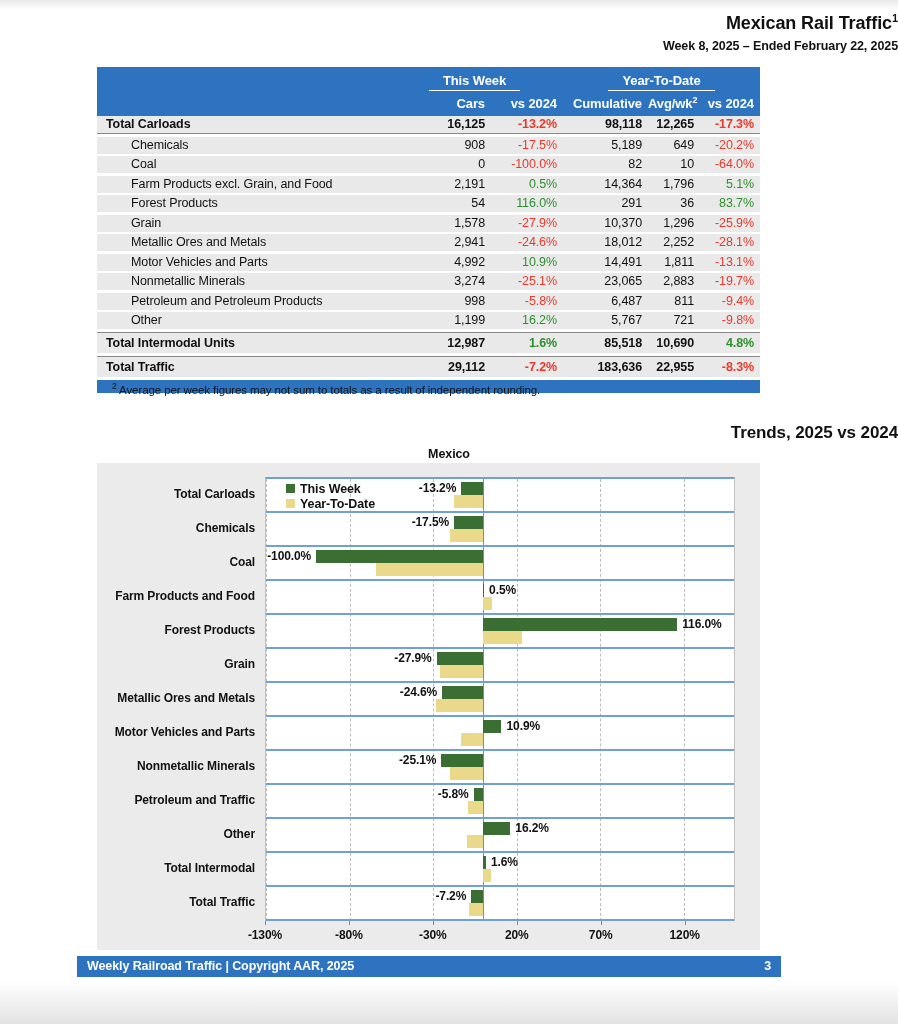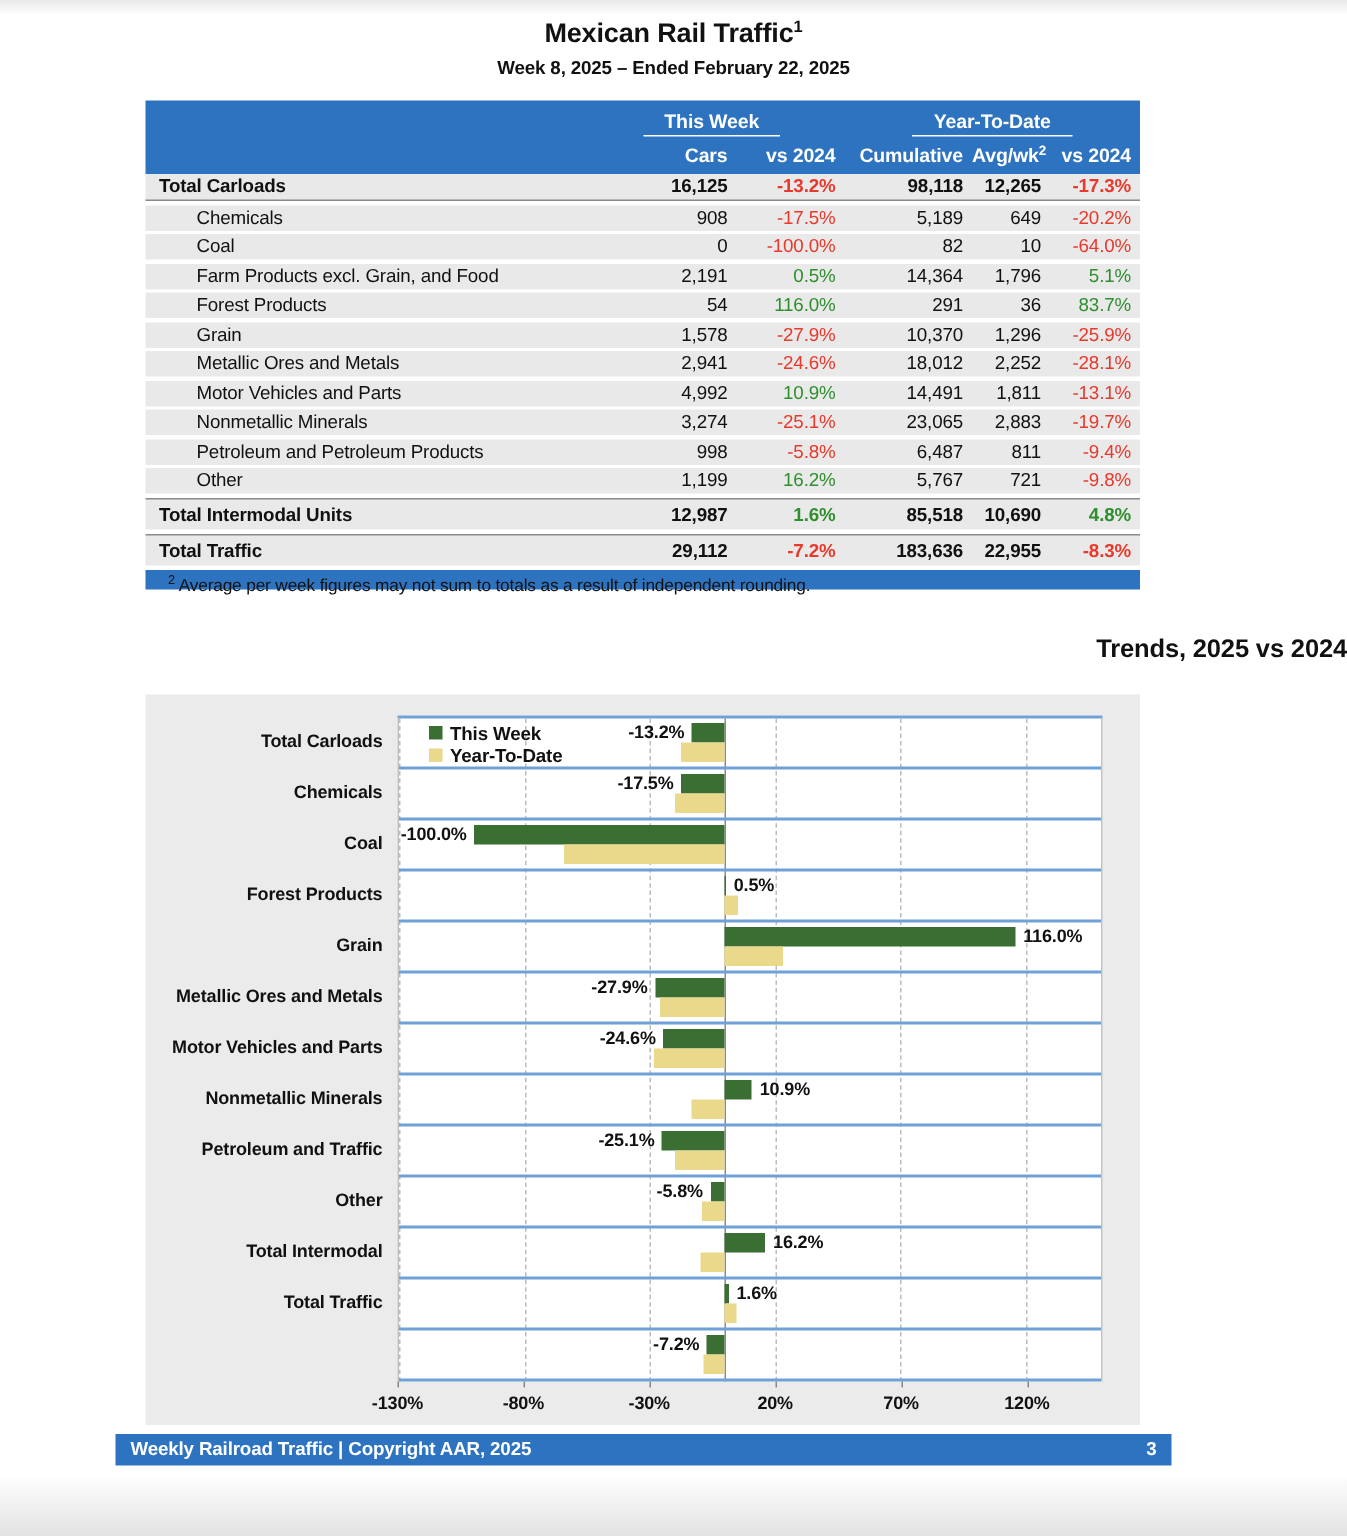--- a/index.html
+++ b/index.html
@@ -8,21 +8,21 @@
     background:#ffffff;color:#111;
     font-family:"Liberation Sans",sans-serif;
     letter-spacing:-0.1px;
   }
   .top-fade{position:absolute;top:0;left:0;right:0;height:10px;
     background:linear-gradient(#e9e9e9,#ffffff);}
   .bottom-fade{position:absolute;bottom:0;left:0;right:0;height:42px;
     background:linear-gradient(#ffffff,#e2e2e2);}
 
   
-  .header-block{position:absolute;top:12px;left:0;width:100%;text-align:center;}
+  .header-block{position:absolute;top:12px;left:0;width:100%;text-align:right;}
   .page-title{font-size:18px;font-weight:bold;}
   .page-title sup{font-size:11px;}
   .page-subtitle{font-size:12.5px;font-weight:bold;margin-top:5px;}
 
   
   .table-wrap{position:absolute;left:97px;top:67px;width:663px;}
   .thead{background:#2d73c0;color:#fff;padding:4px 0 5px;}
   .group-row{display:grid;grid-template-columns:1fr 177px 197px;height:20px;}
   .group-cell{display:flex;align-items:flex-end;justify-content:center;
     font-weight:bold;font-size:13px;}
@@ -229,28 +229,30 @@
     </div>
   <div class="blue-band"></div>
 </div>
 
 <div class="footnotes">
   <div><sup>2</sup> <span>Average per week figures may not sum to totals as a result of independent rounding.</span></div>
 </div>
 
 <div class="chart-title-block">
   <div class="chart-title">Trends, 2025 vs 2024</div>
+  <div class="chart-subtitle">Mexico</div>
 </div>
 
 <div class="chart-box">
   <div class="chart-row">
     <div class="chart-labels">
         <div class="cat-label">Total Carloads</div>
         <div class="cat-label">Chemicals</div>
         <div class="cat-label">Coal</div>
+        <div class="cat-label">Farm Products and Food</div>
         <div class="cat-label">Forest Products</div>
         <div class="cat-label">Grain</div>
         <div class="cat-label">Metallic Ores and Metals</div>
         <div class="cat-label">Motor Vehicles and Parts</div>
         <div class="cat-label">Nonmetallic Minerals</div>
         <div class="cat-label">Petroleum and Traffic</div>
         <div class="cat-label">Other</div>
         <div class="cat-label">Total Intermodal</div>
         <div class="cat-label">Total Traffic</div>
       </div>

